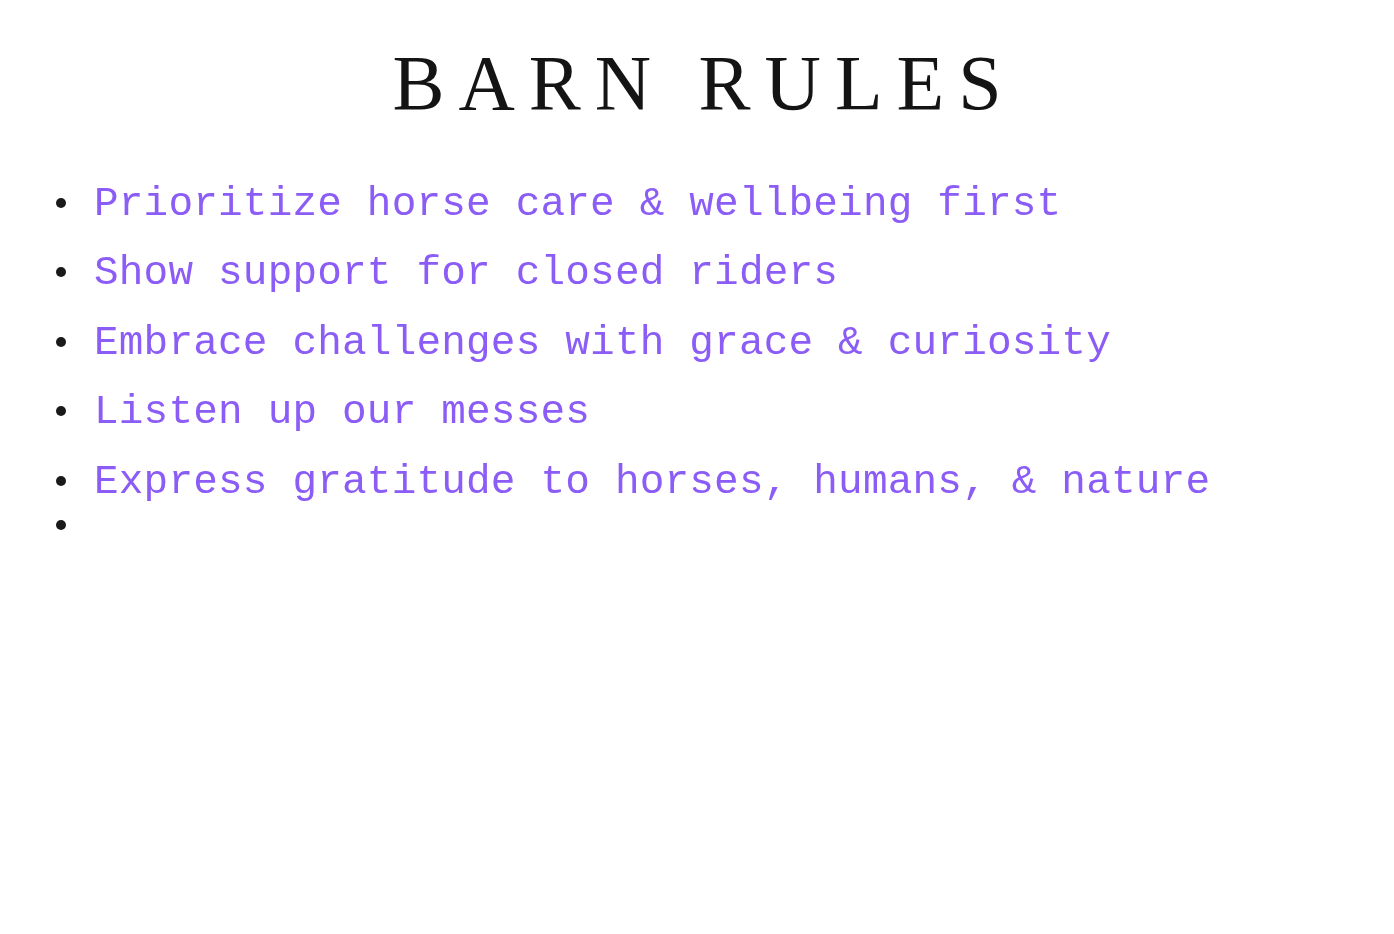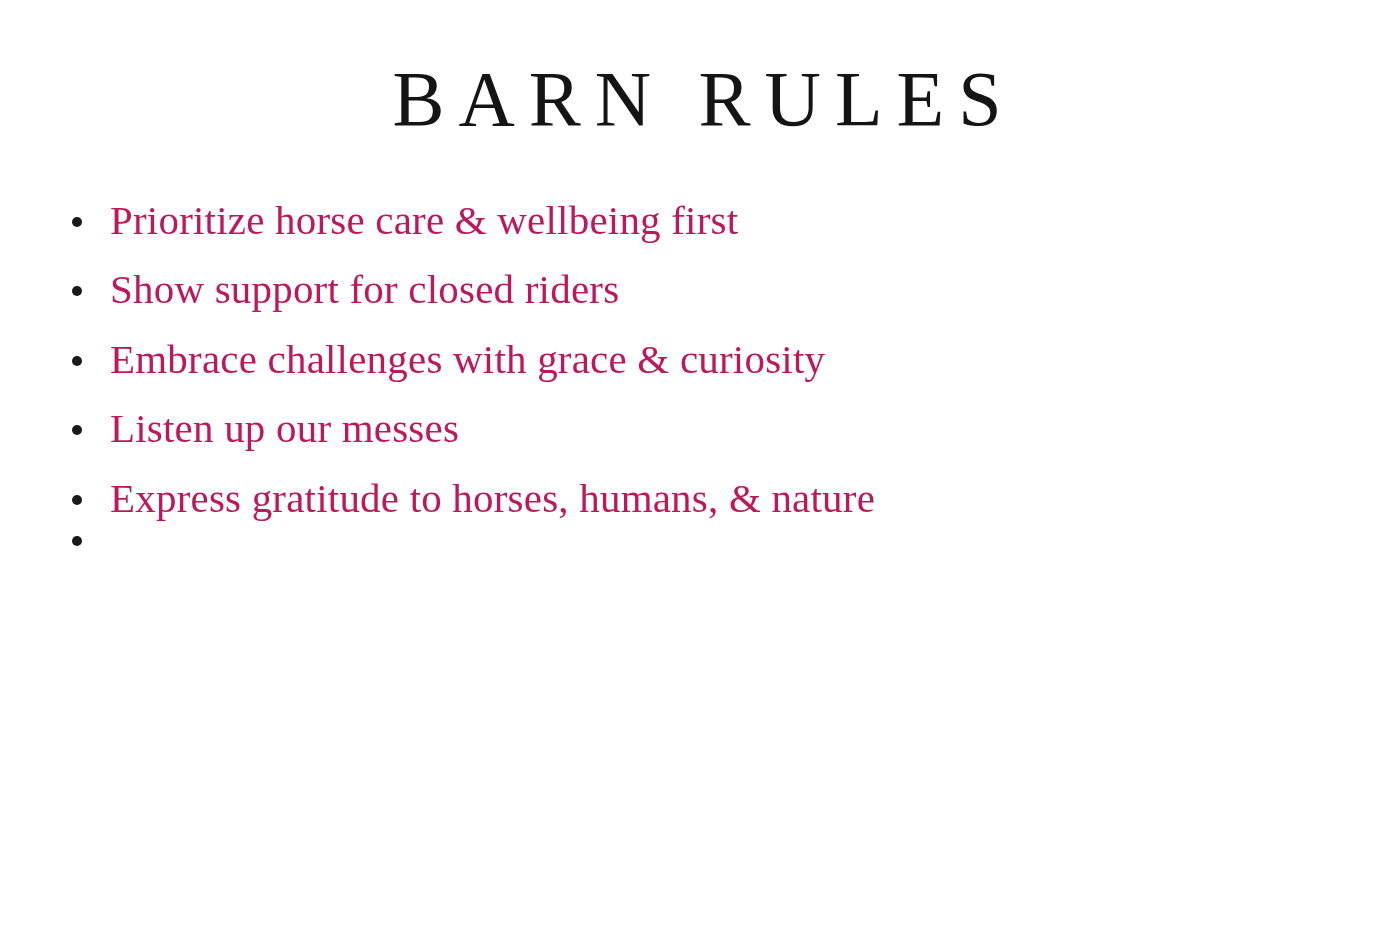--- a/index.html
+++ b/index.html
@@ -12,21 +12,21 @@
     background: #ffffff;
     font-family: "Liberation Sans", sans-serif;
     color: #1a1a1a;
     overflow: hidden;
   }
   .page {
     position: relative;
     width: 1394px;
     height: 934px;
     box-sizing: border-box;
-    padding: 16px;
+    padding: 0;
     border-radius: 13px;
   }
   .title {
     font-family: "Liberation Serif", serif;
     font-weight: 400;
     font-size: 78px;
     letter-spacing: 14px;
     text-align: center;
     color: #141414;
     margin: 0;
@@ -52,25 +52,25 @@
     width: 10px;
     height: 10px;
     border-radius: 50%;
     background: #1a1a1a;
     flex: 0 0 auto;
     position: relative;
     top: -7px;
     margin-right: 28px;
   }
   .rule-text {
-    font-family: Liberation Serif, serif;
+    font-family: Liberation Mono, monospace;
     font-weight: 300;
     font-size: 41px;
     line-height: 1.18;
-    color: #be185d;
+    color: #8b5cf6;
     letter-spacing: 0.2px;
     white-space: nowrap;
   }
 </style>
 </head>
 <body>
 
 <div class="page">
 
   <h1 class="title">BARN RULES</h1>

